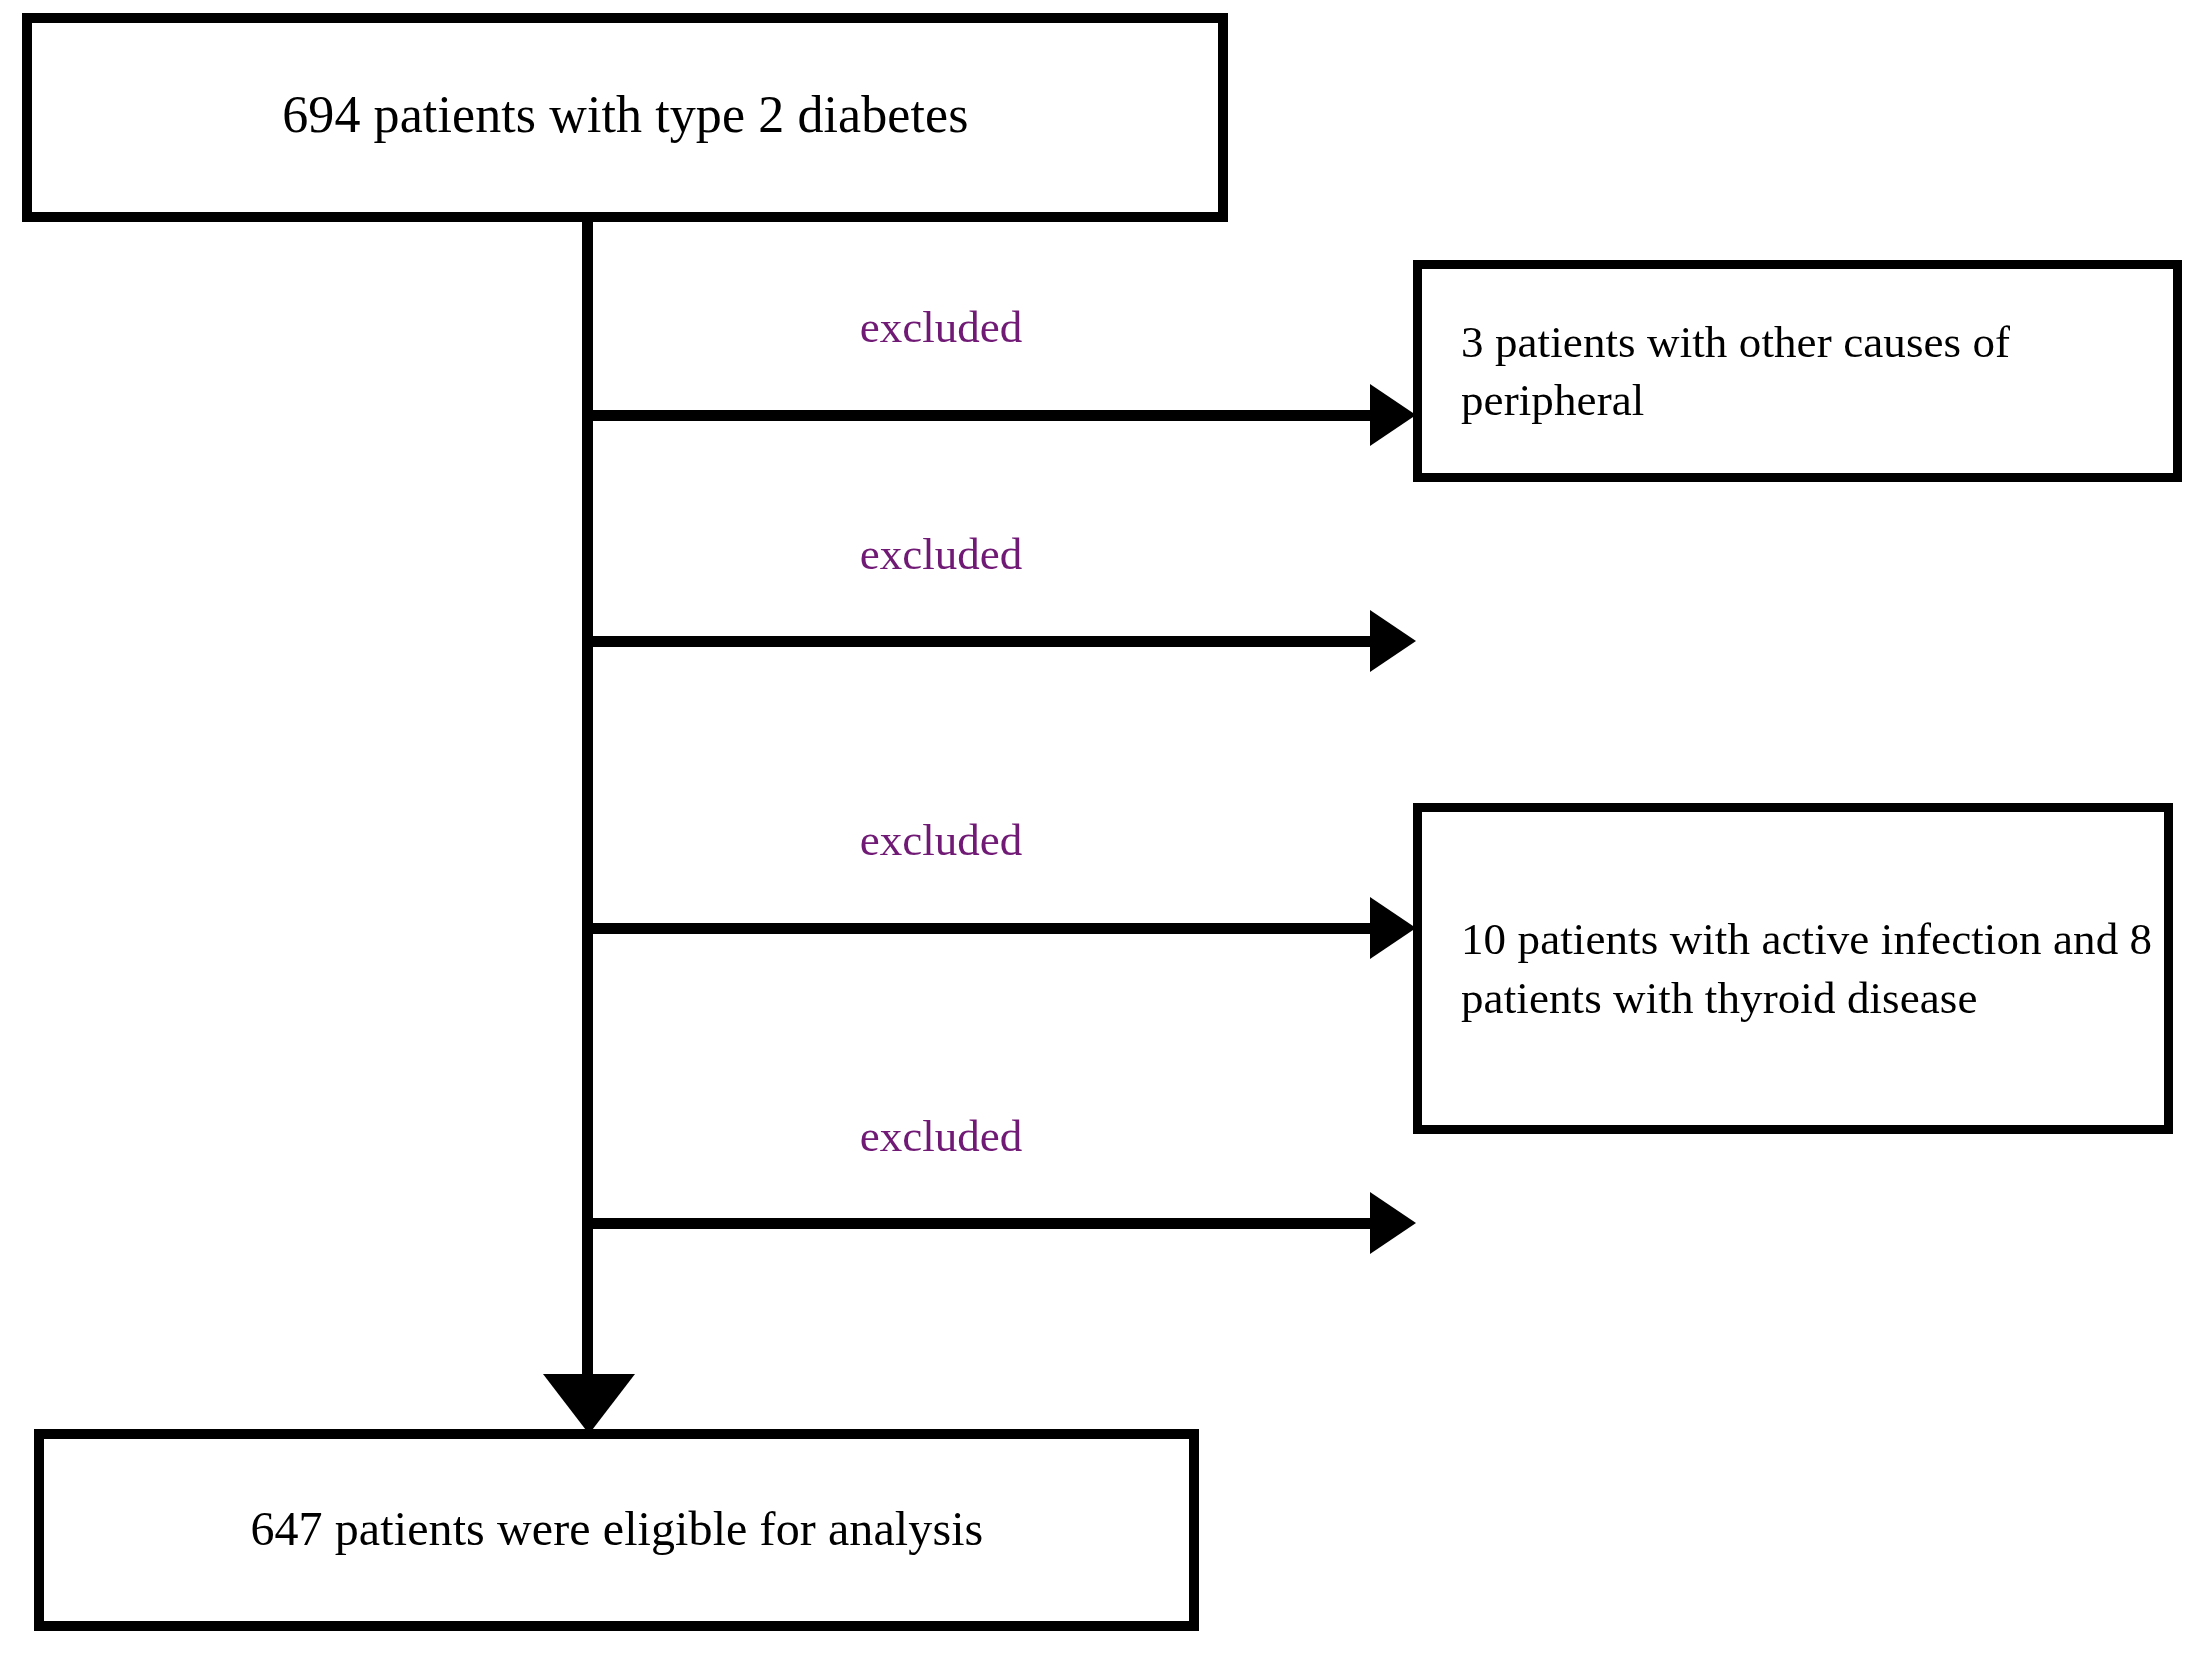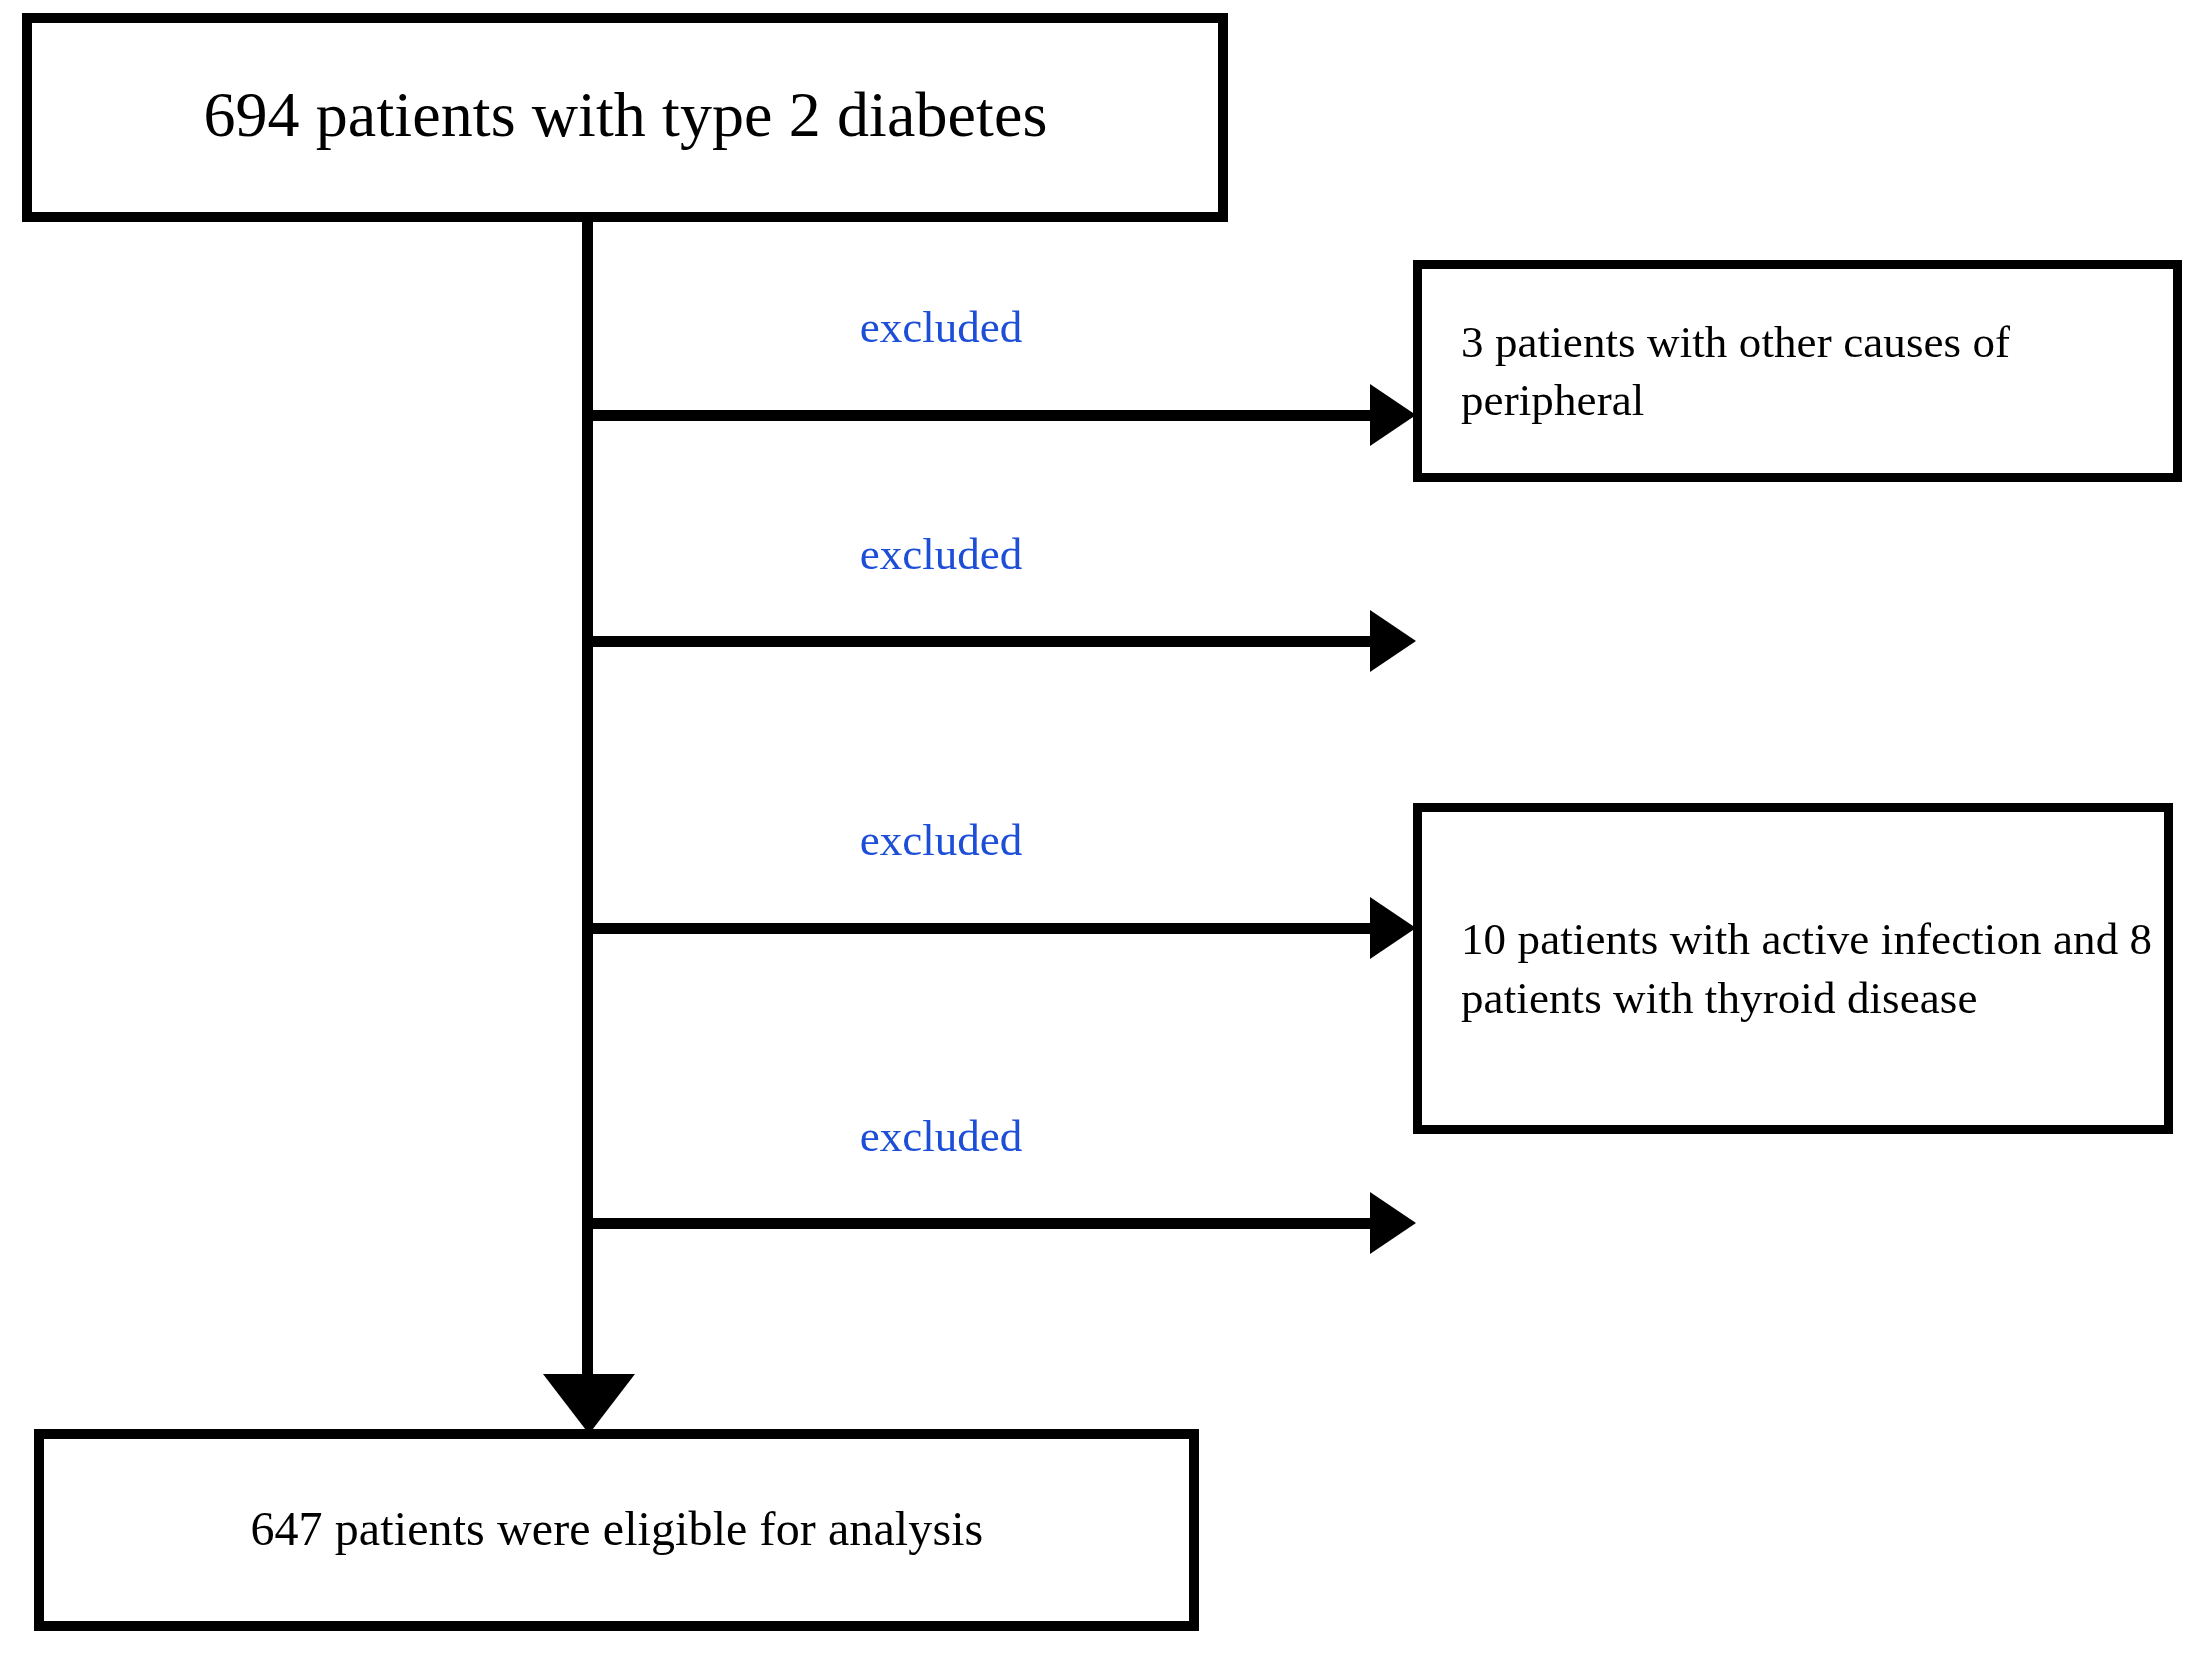--- a/index.html
+++ b/index.html
@@ -36,21 +36,21 @@
     color: #000000;
     white-space: pre-line;
   }
   .top-node {
     left: 22.4px;
     top: 13.4px;
     width: 1206px;
     height: 209px;
   }
   .top-node .node-text {
-    font-size: 64px;
+    font-size: 52px;
     padding-bottom: 4.5px;
   }
   .bottom-node {
     left: 22.4px;
     top: 1429px;
     width: 1165px;
     height: 202px;
     margin-left: 12px;
   }
   .bottom-node .node-text {
@@ -118,21 +118,21 @@
   .arrow-1 { left: 1370px; top: 384px; }
   .arrow-2 { left: 1370px; top: 610px; }
   .arrow-3 { left: 1370px; top: 897px; }
   .arrow-4 { left: 1370px; top: 1192px; }
 
   
   .branch-label {
     position: absolute;
     font-size: 45px;
     line-height: 1;
-    color: #1d4ed8;
+    color: #701a75;
     text-align: center;
     width: 314px;
   }
   .label-1 { left: 784px; top: 305px; }
   .label-2 { left: 784px; top: 532px; }
   .label-3 { left: 784px; top: 818px; }
   .label-4 { left: 784px; top: 1114px; }
 </style>
 </head>
 <body>

